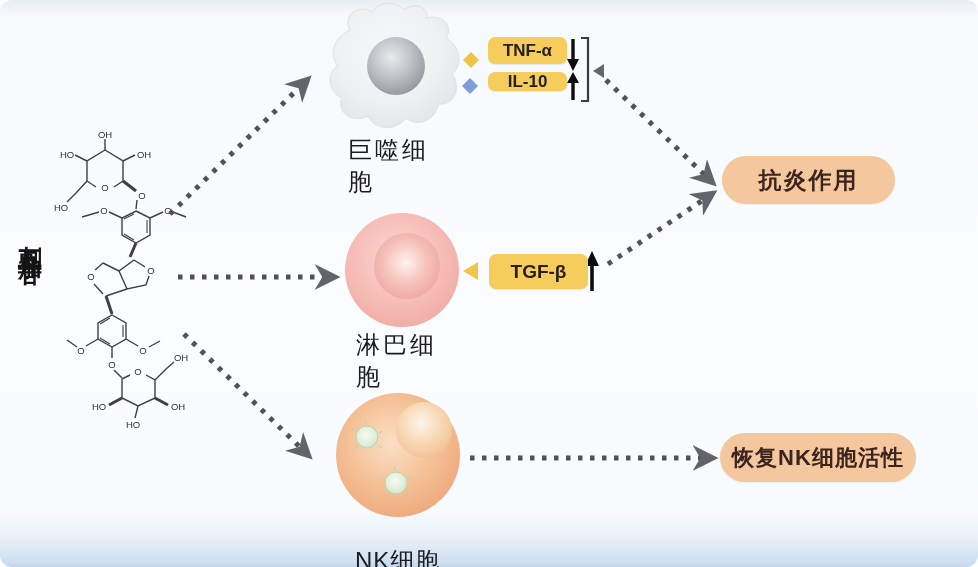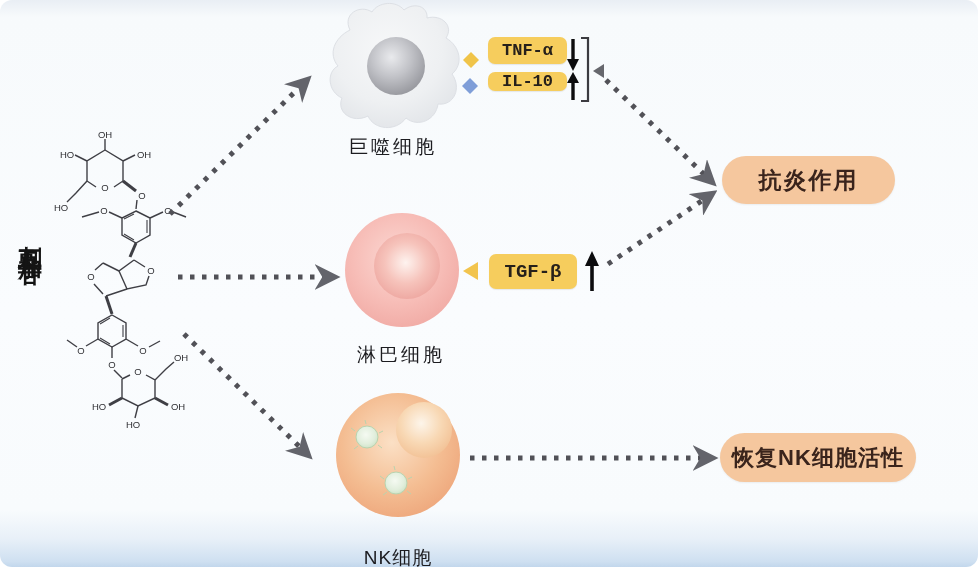--- a/index.html
+++ b/index.html
@@ -6,23 +6,23 @@
   .canvas{
     position:relative;width:978px;height:567px;overflow:hidden;border-radius:12px;
     background:linear-gradient(180deg,#e9eef4 0%,#f7fafc 3%,#fafcfe 55%,#f8fbfd 90%,#e8f0f8 95%,#cfe0f1 99%,#c2d7ec 100%);
     font-family:"Liberation Sans","DejaVu Sans",sans-serif;
   }
   .abs{position:absolute;}
   .pill{
     display:flex;align-items:center;justify-content:center;
     font-weight:bold;color:#26201a;box-sizing:border-box;
   }
-  .cyto{background:#f6cd5d;border-radius:7px;font-size:17px;box-shadow:0 1px 1px rgba(0,0,0,.08);font-family:Liberation Mono, monospace;}
+  .cyto{background:#f6cd5d;border-radius:7px;font-size:17px;box-shadow:0 1px 1px rgba(0,0,0,.08);}
   .outcome{background:#f5c79e;border-radius:25px;font-size:23px;color:#3a241c;letter-spacing:2px;box-shadow:0 1px 2px rgba(0,0,0,.06);}
-  .cell-label{font-size:19px;color:#1c1c20;letter-spacing:3px;text-align:center;font-weight:500;}
+  .cell-label{font-size:24px;color:#1c1c20;letter-spacing:3px;text-align:left;font-weight:500;}
   .compound{
     writing-mode:vertical-rl;text-orientation:upright;
     font-size:24px;font-weight:bold;color:#141414;letter-spacing:5px;line-height:1;
   }
   svg text.chem{font-size:9.5px;fill:#2f2f33;font-family:"Liberation Sans",sans-serif;}
 </style>
 </head>
 <body>
 
 <div class="canvas">
@@ -184,23 +184,23 @@
       <g stroke="#0c0c0e" stroke-width="3.6">
         <line x1="592" y1="291" x2="592" y2="265"></line>
         <polygon points="585,266 599,266 592,251" fill="#0c0c0e" stroke="none"></polygon>
       </g>
     </g>
   </svg>
 
   <div class="abs compound" style="left:18px;top:226px;height:145px;">刺五加苷E</div>
 
   <div class="abs cell-label" style="left:348px;top:134px;width:90px;">巨噬细胞</div>
-  <div class="abs cell-label" style="left:356px;top:342px;width:90px;">淋巴细胞</div>
+  <div class="abs cell-label" style="left:356px;top:329px;width:90px;">淋巴细胞</div>
   <div class="abs cell-label" style="left:355px;top:521px;width:86px;letter-spacing:1px;margin-top:24px;">NK细胞</div>
 
   <div class="abs pill cyto" style="left:488px;top:37px;width:79px;height:27px;">TNF-α</div>
   <div class="abs pill cyto" style="left:488px;top:72px;width:79px;height:19px;">IL-10</div>
-  <div class="abs pill cyto" style="left:489px;top:254px;width:88px;height:35px;font-size:19px;">TGF-β</div>
+  <div class="abs pill cyto" style="left:489px;top:254px;width:99px;height:35px;font-size:19px;">TGF-β</div>
 
   <div class="abs pill outcome" style="left:722px;top:156px;width:173px;height:48px;">抗炎作用</div>
   <div class="abs pill outcome" style="left:720px;top:433px;width:196px;height:49px;font-size:22px;letter-spacing:1px;">恢复NK细胞活性</div>
 
 </div>
 
 </body></html>

